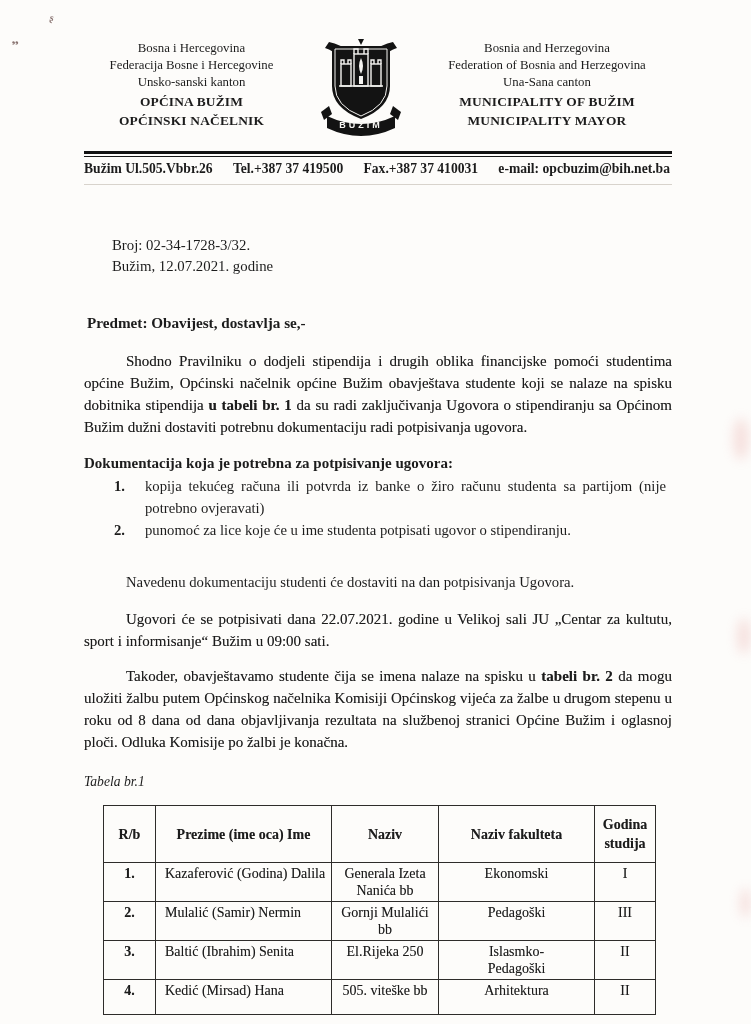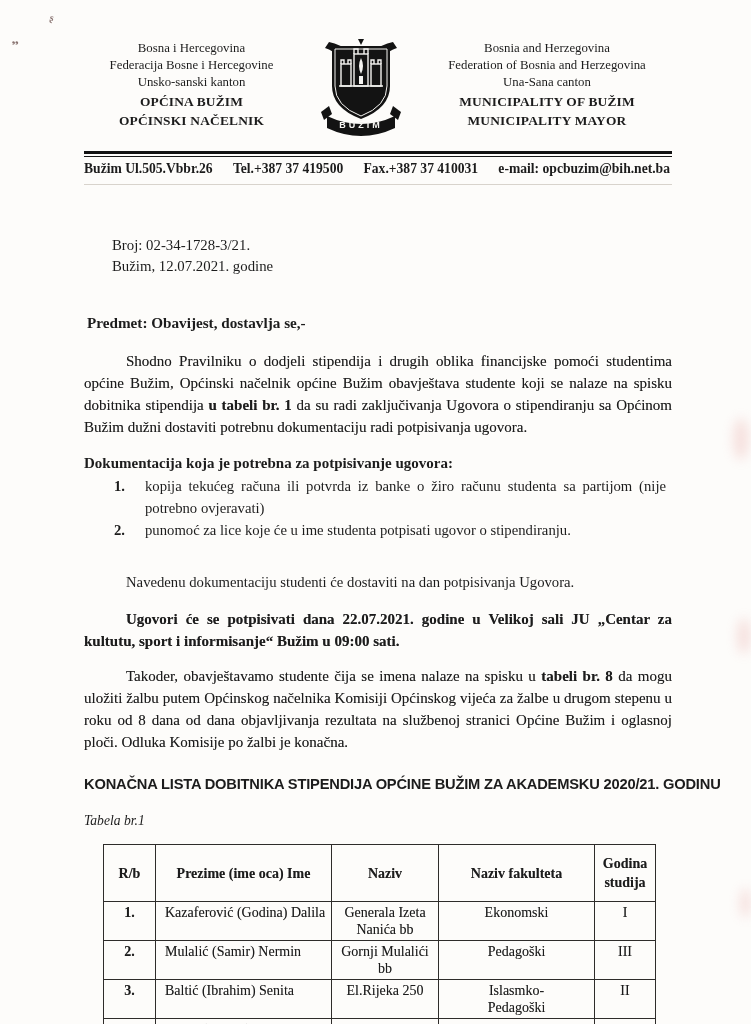--- a/index.html
+++ b/index.html
@@ -42,21 +42,21 @@
     margin-top:18px;font-size:15px;line-height:22px;
     text-align:justify;text-indent:42px;
     text-shadow:0 0 .4px rgba(20,20,20,.45);
   }
   .doc-heading{margin-top:17px;font-weight:bold;font-size:15px;}
   .num-list{margin-top:3px;}
   .num-list .li{display:flex;font-size:14.7px;line-height:22px;}
   .num-list .num{width:31px;padding-left:30px;font-weight:bold;flex:none;}
   .num-list .li-text{flex:1;text-align:justify;padding-right:6px;}
   .para-plain{margin-top:30px;padding-left:42px;font-size:14.7px;line-height:22px;}
-  .para-bold{font-weight:bold;margin-top:15px;}
+  .para-bold{font-weight:normal;margin-top:15px;}
   .para4{margin-top:13px;}
 
   .list-heading{
     margin-top:23px;
     font-family:"Liberation Sans", sans-serif;
     font-weight:bold;font-size:14.7px;letter-spacing:-.2px;
     white-space:nowrap;
   }
   .tbl-caption{margin-top:21px;font-weight:normal;font-style:italic;font-size:13.6px;}
 
@@ -151,21 +151,21 @@
     <div class="rule-double"></div>
 
     <div class="contact-row">
       <span>Bužim Ul.505.Vbbr.26</span>
       <span>Tel.+387 37 419500</span>
       <span>Fax.+387 37 410031</span>
       <span>e-mail: opcbuzim@bih.net.ba</span>
     </div>
 
     <div class="broj-block">
-      <div>Broj: 02-34-1728-3/21.</div>
+      <div>Broj: 02-34-1728-3/32.</div>
       <div>Bužim, 12.07.2021. godine</div>
     </div>
 
     <div class="subject">Predmet: Obavijest, dostavlja se,-</div>
 
     <div class="para"><span>Shodno Pravilniku o dodjeli stipendija i drugih oblika financijske pomoći studentima općine Bužim, Općinski načelnik općine Bužim obavještava studente koji se nalaze na spisku dobitnika stipendija </span><b>u tabeli br. 1</b><span> da su radi zaključivanja Ugovora o stipendiranju sa Općinom Bužim dužni dostaviti potrebnu dokumentaciju radi potpisivanja ugovora.</span></div>
 
     <div class="doc-heading">Dokumentacija koja je potrebna za potpisivanje ugovora:</div>
 
     <div class="num-list">
@@ -176,23 +176,22 @@
       <div class="li">
         <span class="num">2.</span>
         <span class="li-text">punomoć za lice koje će u ime studenta potpisati ugovor o stipendiranju.</span>
       </div>
     </div>
 
     <div class="para-plain">Navedenu dokumentaciju studenti će dostaviti na dan potpisivanja Ugovora.</div>
 
     <div class="para para-bold">Ugovori će se potpisivati dana 22.07.2021. godine u Velikoj sali JU „Centar za kultutu, sport i informisanje“ Bužim u 09:00 sati.</div>
 
-    <div class="para para4"><span>Takoder, obavještavamo studente čija se imena nalaze na spisku u </span><b>tabeli br. 8</b><span> da mogu uložiti žalbu putem Općinskog načelnika Komisiji Općinskog vijeća za žalbe u drugom stepenu u roku od 8 dana od dana objavljivanja rezultata na službenoj stranici Općine Bužim i oglasnoj ploči. Odluka Komisije po žalbi je konačna.</span></div>
-
-    <div class="list-heading">KONAČNA LISTA DOBITNIKA STIPENDIJA OPĆINE BUŽIM ZA AKADEMSKU 2020/21. GODINU</div>
+    <div class="para para4"><span>Takoder, obavještavamo studente čija se imena nalaze na spisku u </span><b>tabeli br. 2</b><span> da mogu uložiti žalbu putem Općinskog načelnika Komisiji Općinskog vijeća za žalbe u drugom stepenu u roku od 8 dana od dana objavljivanja rezultata na službenoj stranici Općine Bužim i oglasnoj ploči. Odluka Komisije po žalbi je konačna.</span></div>
+
 
     <div class="tbl-caption">Tabela br.1</div>
 
     <table class="results">
       <colgroup>
         <col class="c-rb">
           <col class="c-name">
           <col class="c-addr">
           <col class="c-fac">
           <col class="c-yr">

